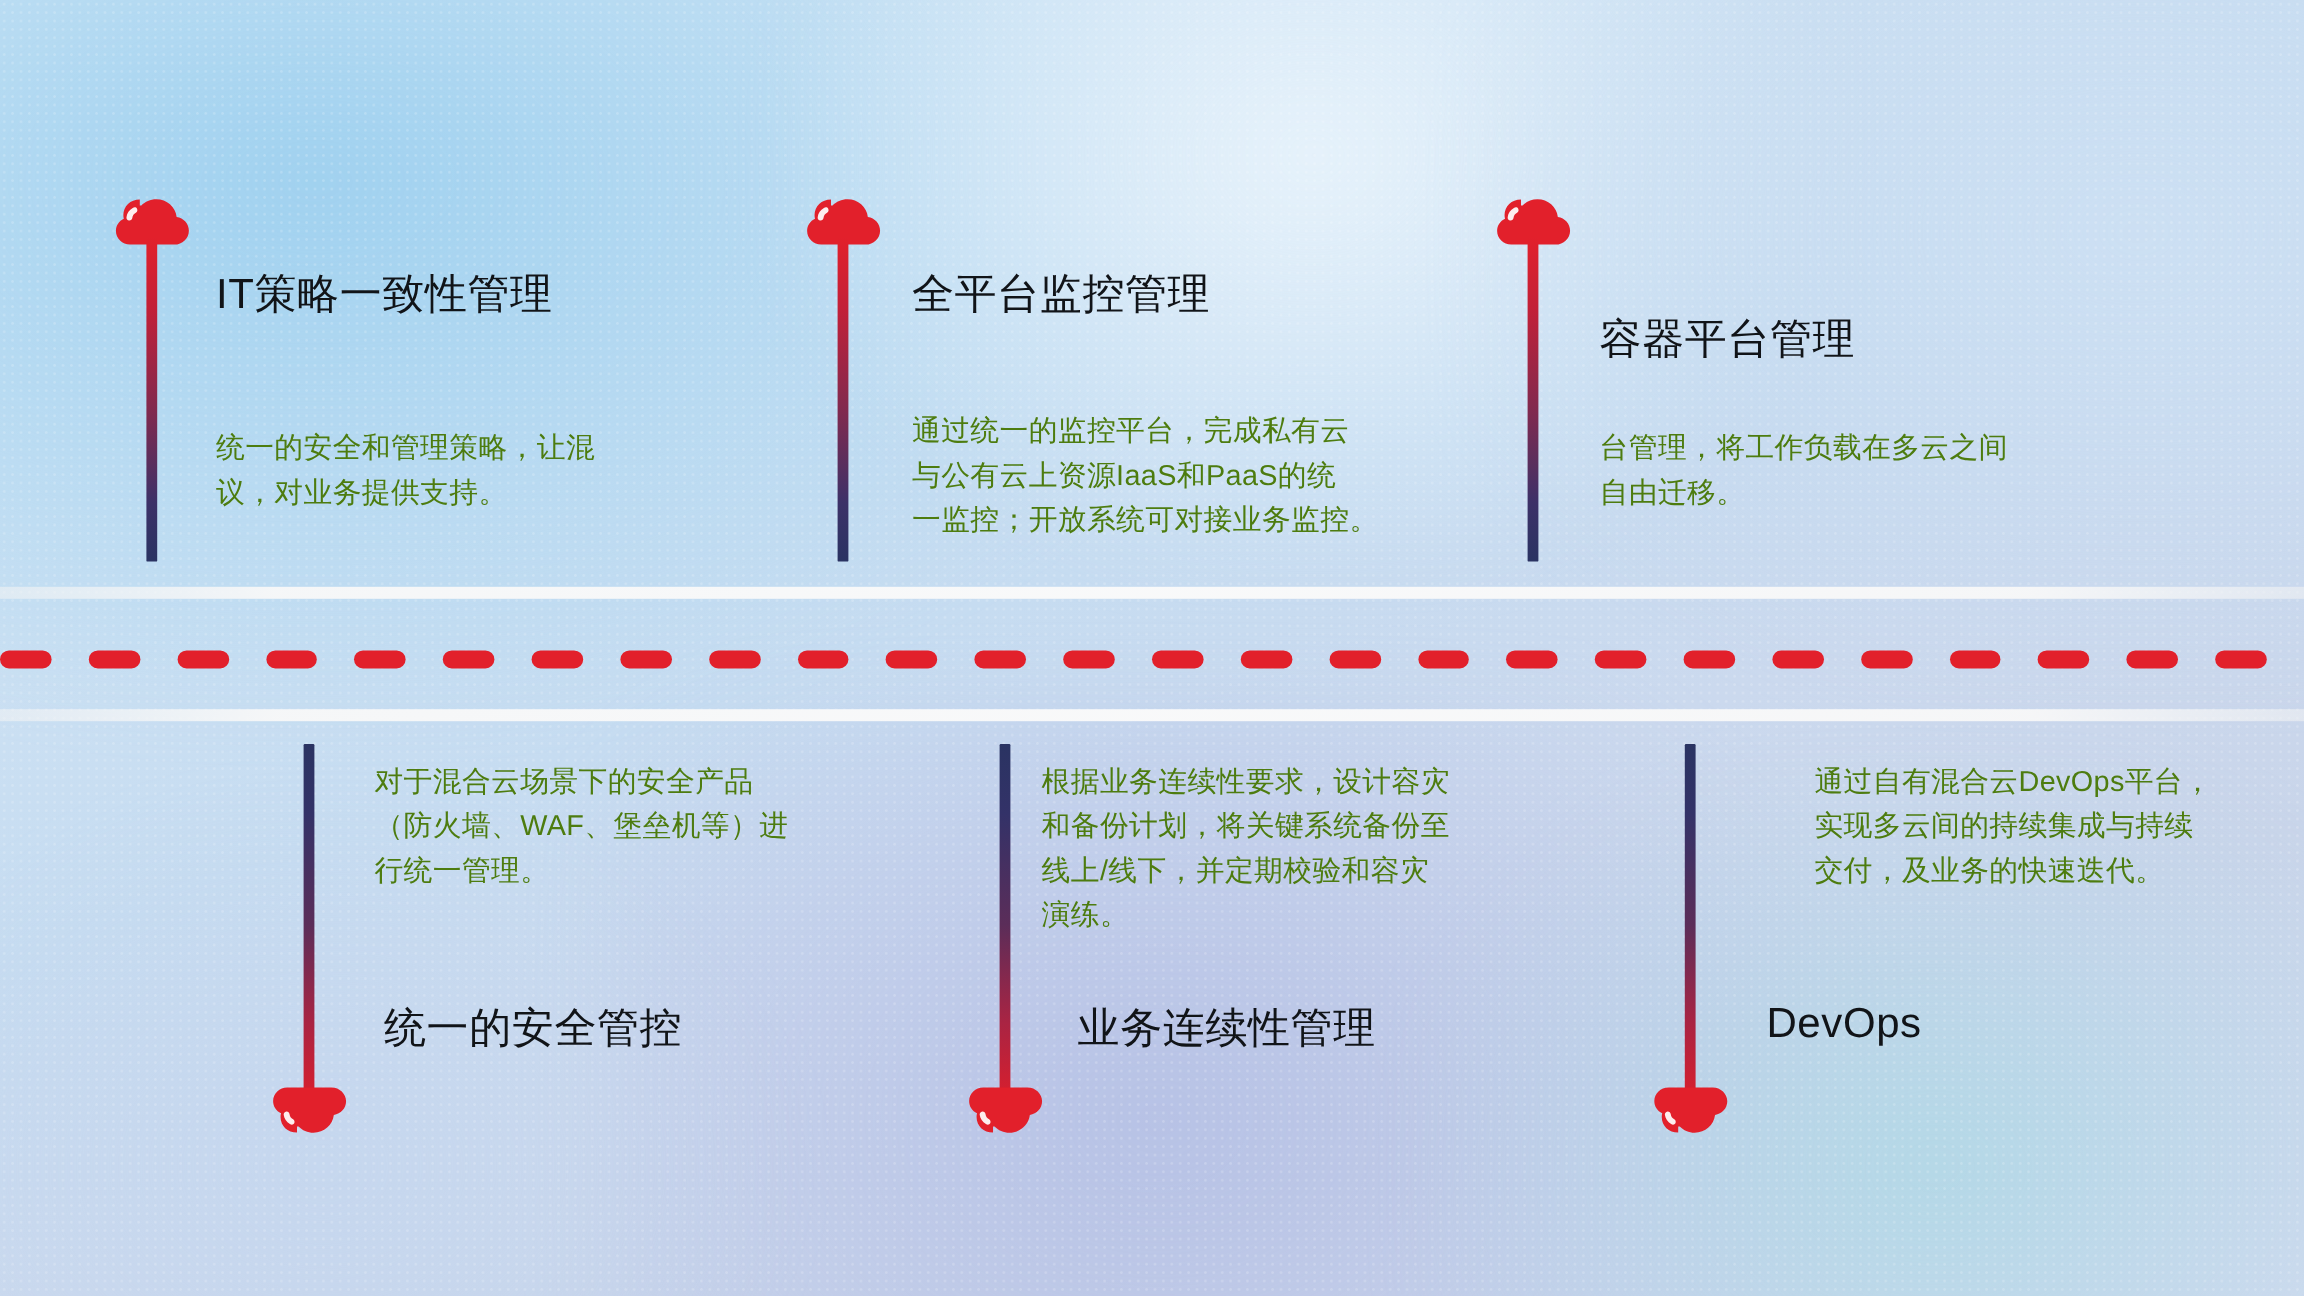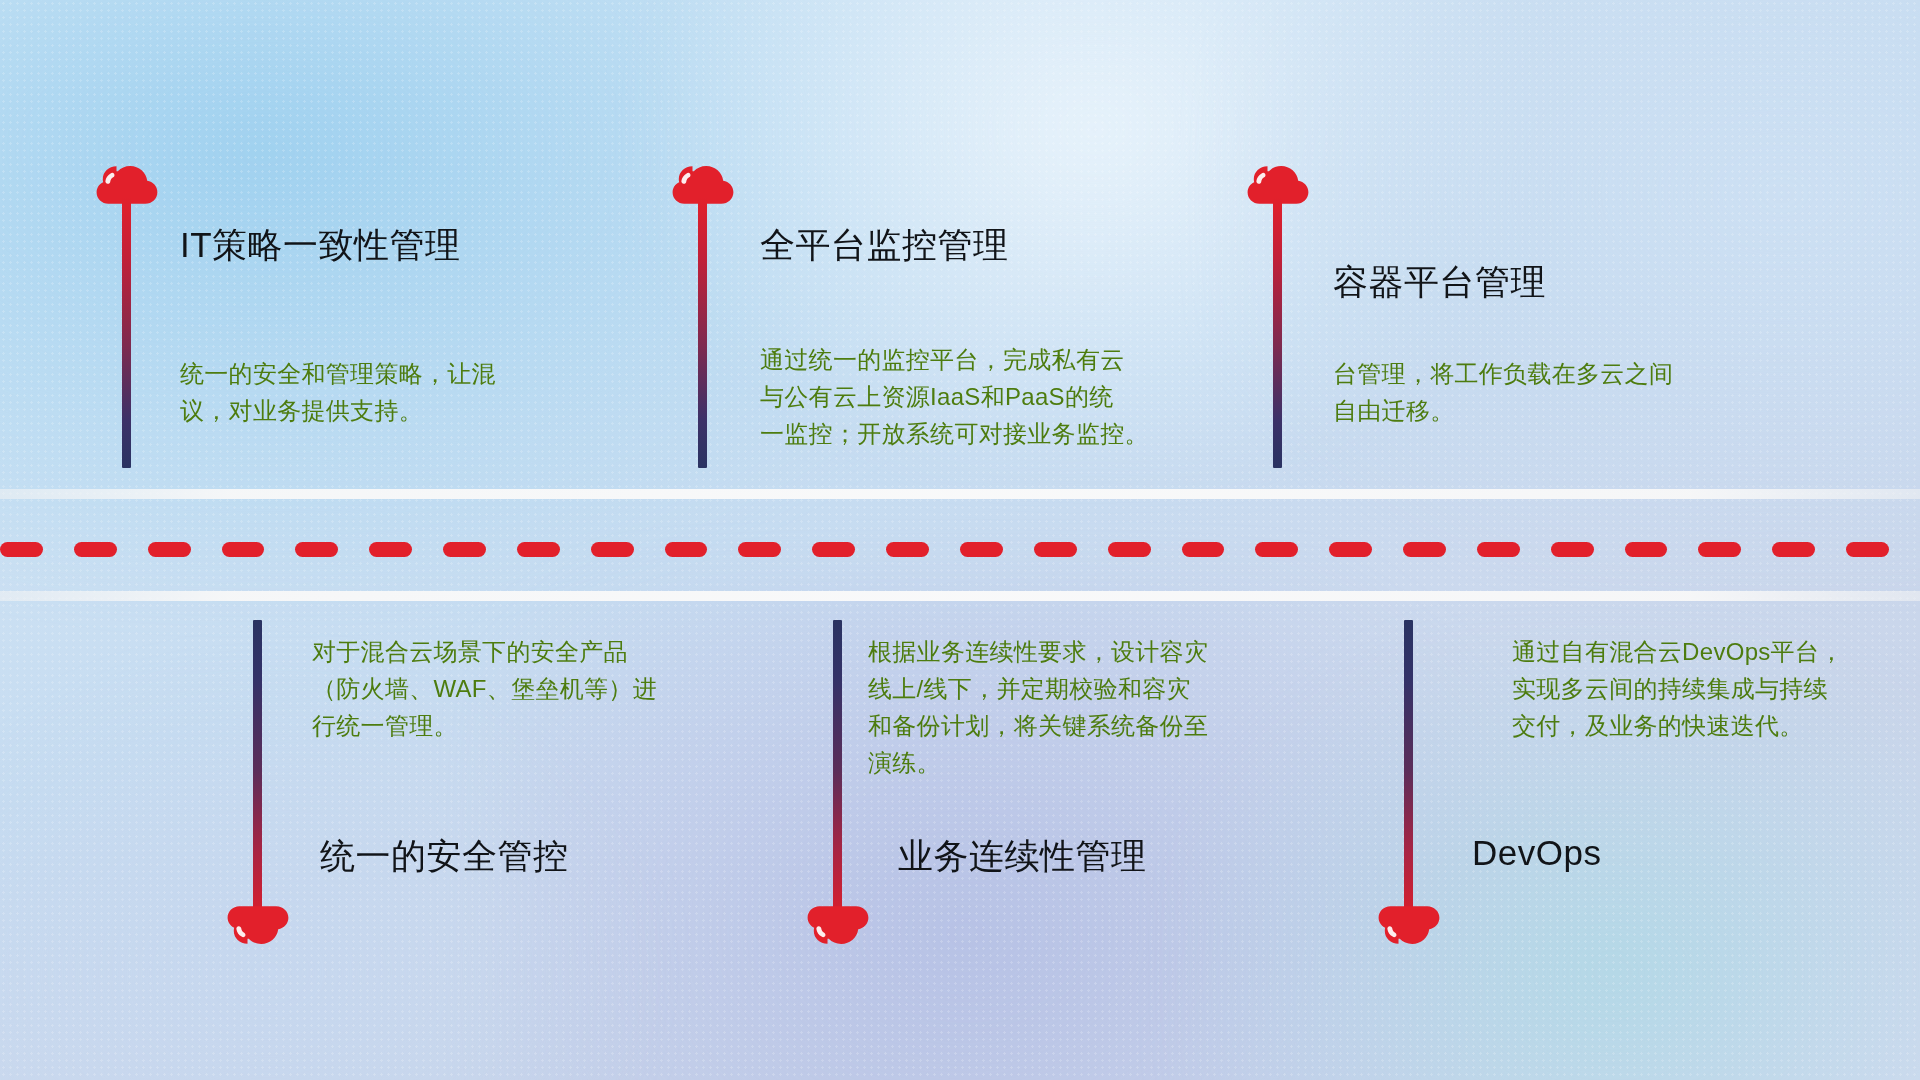--- a/index.html
+++ b/index.html
@@ -171,22 +171,22 @@
   <div class="item">
     <div class="stem up" style="left:833px;top:620px;height:290px;"></div>
     <div class="cloud flip" style="left:807px;top:900px;">
       <svg viewBox="0 0 62 48">
           <path d="M20.5 4.2C12.6 4.2 6.8 9.8 6.8 17.2c0 1.1.1 2.1.4 3.1C3.1 22.1.6 26 .6 30.5.6 36.7 5.9 41.8 12.4 41.8h36.9c6.7 0 12.1-5.2 12.1-11.6 0-5.8-4.4-10.6-10.2-11.4-.9-8.3-8.2-14.7-17-14.7-4.9 0-9.3 2-12.4 5.2-.4-.1-.8-.1-1.3-.1z" fill="#E2202B"></path>
           <path d="M14.6 11.4c-2.9 1.6-4.8 4.3-5.2 7.6-.2 1.4.8 2.6 2.2 2.8 1.4.1 2.6-.9 2.7-2.3.2-1.8 1.2-3.3 2.9-4.2 1.2-.7 1.6-2.2 1-3.4-.7-1.2-2.3-1.6-3.6-.5z" fill="#FFFFFF" opacity=".92"></path>
         </svg>
     </div>
     <div class="para" style="left:868px;top:633px;">
       <span class="ln">根据业务连续性要求，设计容灾</span>
+      <span class="ln">和备份计划，将关键系统备份至</span>
       <span class="ln">线上/线下，并定期校验和容灾</span>
-      <span class="ln">和备份计划，将关键系统备份至</span>
       <span class="ln">演练。</span>
     </div>
     <div class="title" style="left:898px;top:833px;">业务连续性管理</div>
   </div>
 
   <div class="item">
     <div class="stem up" style="left:1404px;top:620px;height:290px;"></div>
     <div class="cloud flip" style="left:1378px;top:900px;">
       <svg viewBox="0 0 62 48">
           <path d="M20.5 4.2C12.6 4.2 6.8 9.8 6.8 17.2c0 1.1.1 2.1.4 3.1C3.1 22.1.6 26 .6 30.5.6 36.7 5.9 41.8 12.4 41.8h36.9c6.7 0 12.1-5.2 12.1-11.6 0-5.8-4.4-10.6-10.2-11.4-.9-8.3-8.2-14.7-17-14.7-4.9 0-9.3 2-12.4 5.2-.4-.1-.8-.1-1.3-.1z" fill="#E2202B"></path>

